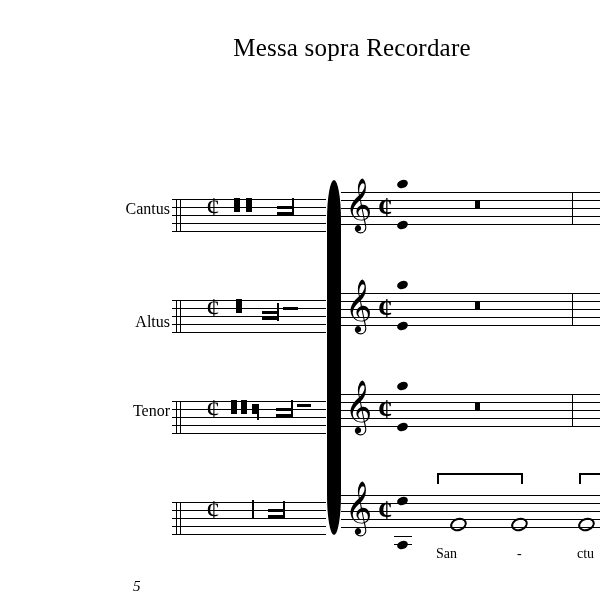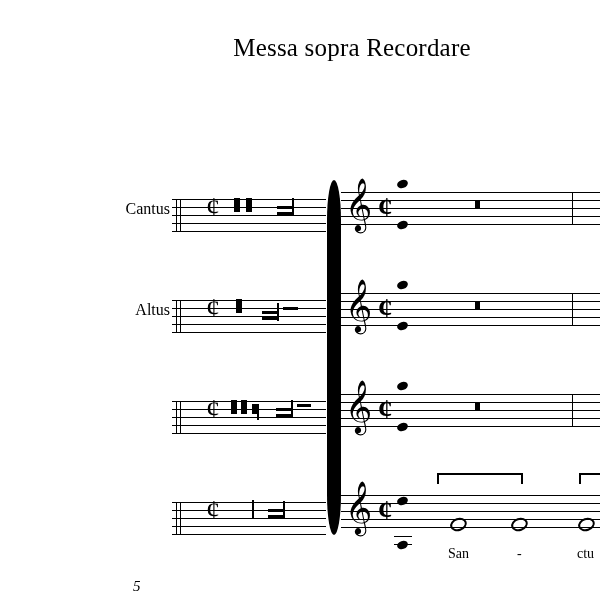--- a/index.html
+++ b/index.html
@@ -232,21 +232,21 @@
       <div class="line ln4"></div>
   </div>
   <div class="clef" style="left:345px; top:181px;">𝄞</div>
   <div class="timesig" style="left:378px; top:193px;">¢</div>
   <div class="notehead-filled" style="left:397px; top:180px;"></div>
   <div class="notehead-filled" style="left:397px; top:221px;"></div>
   <div class="ledger" style="left:394px; top:224px;"></div>
   <div class="rest-bar" style="left:475px; top:200px;"></div>
   <div class="barline" style="left:572px; top:192px; height:33px;"></div>
 
-  <div class="part-label-box" style="top:301px;">
+  <div class="part-label-box" style="top:313px;">
     <span class="part-name" style="position:static;">Altus</span>
   </div>
 
   <div class="incipit" style="left:172px; top:300px; width:154px;">
     <div class="line ln0"></div>
       <div class="line ln1"></div>
       <div class="line ln2"></div>
     <div class="line ln3"></div>
       <div class="line ln4"></div>
   </div>
@@ -267,20 +267,23 @@
       <div class="line ln4"></div>
   </div>
   <div class="clef" style="left:345px; top:282px;">𝄞</div>
   <div class="timesig" style="left:378px; top:294px;">¢</div>
   <div class="notehead-filled" style="left:397px; top:281px;"></div>
   <div class="notehead-filled" style="left:397px; top:322px;"></div>
   <div class="ledger" style="left:394px; top:325px;"></div>
   <div class="rest-bar" style="left:475px; top:301px;"></div>
   <div class="barline" style="left:572px; top:293px; height:33px;"></div>
 
+  <div class="part-label-box" style="top:402px;">
+    <span class="part-name" style="position:static;">Tenor</span>
+  </div>
 
   <div class="incipit" style="left:172px; top:401px; width:154px;">
     <div class="line ln0"></div>
       <div class="line ln1"></div>
       <div class="line ln2"></div>
     <div class="line ln3"></div>
       <div class="line ln4"></div>
   </div>
   <div class="vbar" style="left:176px; top:401px; width:1.3px; height:33px;"></div>
   <div class="vbar" style="left:180px; top:401px; width:1.3px; height:33px;"></div>
@@ -343,19 +346,19 @@
   <div class="beam-leg" style="left:437px; top:473px; height:11px;"></div>
   <div class="beam-leg" style="left:521px; top:473px; height:11px;"></div>
 
   <div class="beam" style="left:579px; top:473px; width:21px;"></div>
   <div class="beam-leg" style="left:579px; top:473px; height:11px;"></div>
 
   <div class="notehead-open" style="left:450px; top:518px;"></div>
   <div class="notehead-open" style="left:511px; top:518px;"></div>
   <div class="notehead-open" style="left:578px; top:518px;"></div>
 
-  <div class="lyric" style="left:448px; top:546px;">San</div>
+  <div class="lyric" style="left:436px; top:546px;">San</div>
   <div class="lyric" style="left:517px; top:546px;">-</div>
   <div class="lyric" style="left:577px; top:546px;">ctu</div>
 
 </div>
 
 <div id="measure-number">5</div>
 
 </body></html>

